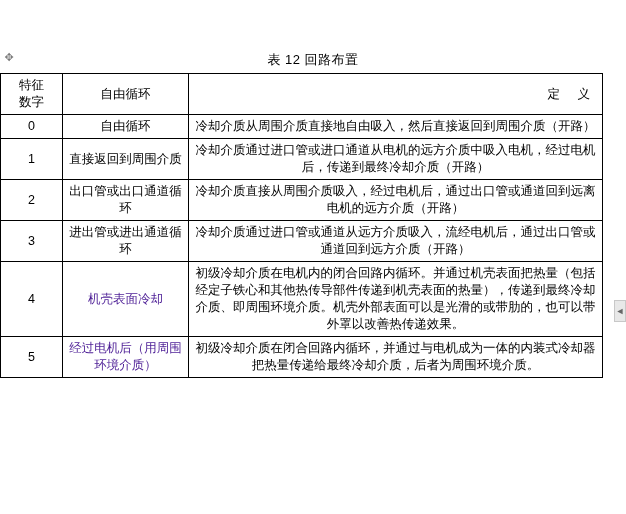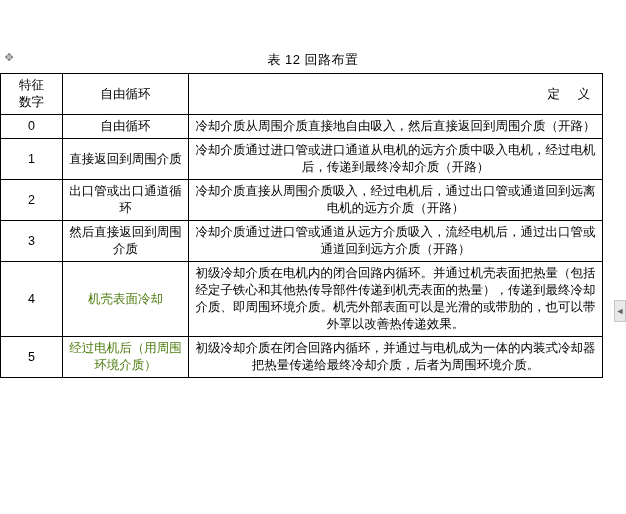--- a/index.html
+++ b/index.html
@@ -58,21 +58,21 @@
   .cell-num {
     text-align: center;
   }
   .cell-desc {
     text-align: center;
   }
   .cell-def {
     text-align: center;
   }
   .green {
-    color: #4d7c0f;
+    color: #4c1d95;
   }
   
   .scroll-top {
     position: absolute;
     left: 2px;
     top: 2px;
     width: 14px;
     height: 14px;
     color: #7a7a7a;
     font-size: 11px;
@@ -141,21 +141,21 @@
         <td class="cell-desc">直接返回到周围介质</td>
         <td class="cell-def">冷却介质通过进口管或进口通道从电机的远方介质中吸入电机，经过电机后，传递到最终冷却介质（开路）</td>
       </tr>
       <tr>
         <td class="cell-num">2</td>
         <td class="cell-desc">出口管或出口通道循环</td>
         <td class="cell-def">冷却介质直接从周围介质吸入，经过电机后，通过出口管或通道回到远离电机的远方介质（开路）</td>
       </tr>
       <tr>
         <td class="cell-num">3</td>
-        <td class="cell-desc">然后直接返回到周围介质</td>
+        <td class="cell-desc">进出管或进出通道循环</td>
         <td class="cell-def">冷却介质通过进口管或通道从远方介质吸入，流经电机后，通过出口管或通道回到远方介质（开路）</td>
       </tr>
       <tr>
         <td class="cell-num">4</td>
         <td class="cell-desc green">机壳表面冷却</td>
         <td class="cell-def">初级冷却介质在电机内的闭合回路内循环。并通过机壳表面把热量（包括经定子铁心和其他热传导部件传递到机壳表面的热量），传递到最终冷却介质、即周围环境介质。机壳外部表面可以是光滑的或带肋的，也可以带外罩以改善热传递效果。</td>
       </tr>
       <tr>
         <td class="cell-num">5</td>
         <td class="cell-desc green">经过电机后（用周围环境介质）</td>

